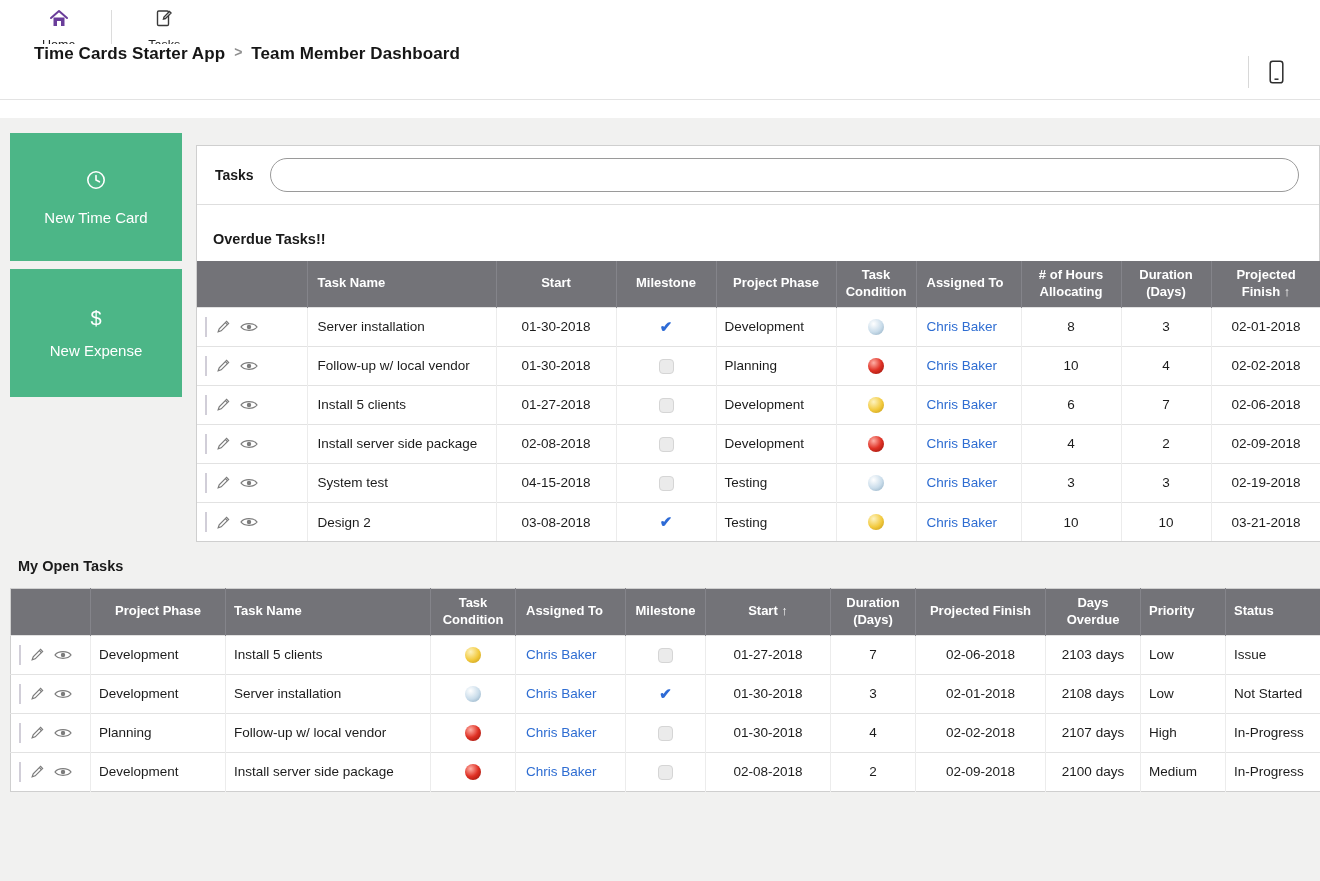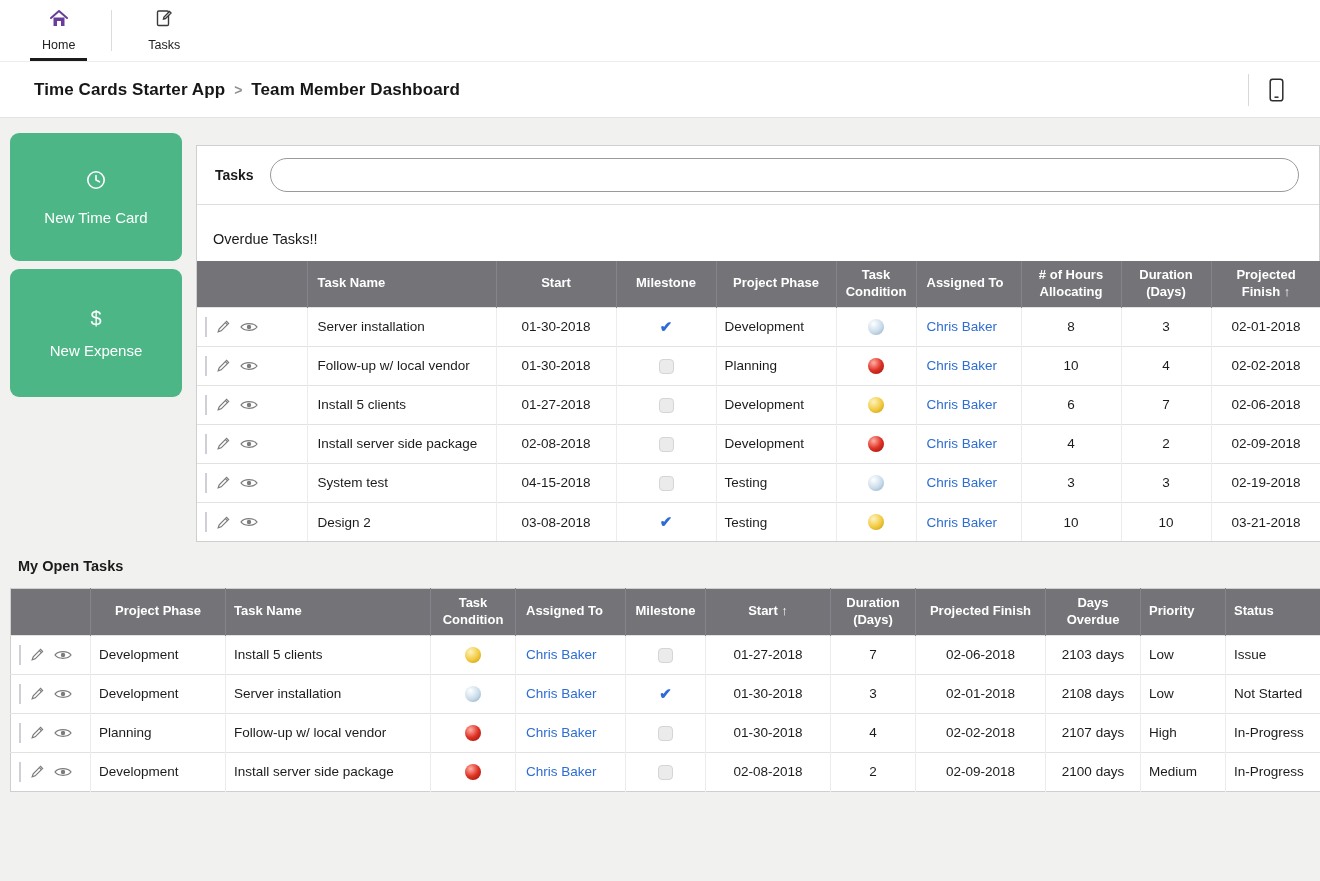--- a/index.html
+++ b/index.html
@@ -8,43 +8,43 @@
 
   
   #topnav{position:absolute;top:0;left:0;width:100%;height:62px;background:#fff;border-bottom:1px solid #ededed;display:flex;align-items:stretch;padding-left:30px}
   .tab{display:flex;flex-direction:column;align-items:center;justify-content:flex-end;gap:5px;padding:8px 12px 6px;min-width:56px;cursor:pointer;border-bottom:3px solid transparent}
   .tab.active{border-bottom-color:#1b1b1b}
   .tab-label{font-size:12.5px;color:#222;white-space:nowrap}
   .nav-divider{width:1px;background:#dcdcdc;margin:10px 24px}
   .tab + .tab{margin-left:14px}
 
   
-  #breadcrumb{position:absolute;top:62px;left:0;width:100%;height:56px;background:#fff;border-bottom:1px solid #e3e3e3;display:flex;align-items:center;padding:0 34px}
+  #breadcrumb{position:absolute;top:44px;left:0;width:100%;height:56px;background:#fff;border-bottom:1px solid #e3e3e3;display:flex;padding:0 34px}
   .crumb-app,.crumb-page{font-size:17px;font-weight:bold;color:#161616;letter-spacing:.1px}
   .crumb-app{cursor:pointer}
   .crumb-sep{margin:0 9px;color:#8f8f8f;font-size:14px;font-weight:bold}
   #crumb-right{margin-left:auto;display:flex;align-items:center;gap:18px}
   .vdiv{width:1px;height:32px;background:#d8d8d8}
   .phone-btn{display:inline-flex;cursor:pointer;padding:2px}
 
   
   #main{position:absolute;top:118px;left:0;width:100%;height:763px;background:#f1f1f0}
 
   
   #sidebar{position:absolute;left:10px;top:15px;width:172px;display:flex;flex-direction:column;gap:8px}
-  .side-btn{height:128px;background:#4cb687;color:#fff;display:flex;flex-direction:column;align-items:center;justify-content:center;gap:14px;border:none;border-radius:9px;cursor:pointer;font-family:inherit}
+  .side-btn{height:128px;background:#4cb687;color:#fff;display:flex;flex-direction:column;align-items:center;justify-content:center;gap:14px;border:none;border-radius:0;cursor:pointer;font-family:inherit}
   .side-btn .lbl{font-size:15px;color:#fff}
   .dollar-glyph{font-size:20px;line-height:20px;color:#fff}
 
   
   #panel{position:absolute;left:196px;top:27px;right:0;background:#fff;border:1px solid #cfcfcf}
   #search-row{display:flex;align-items:center;gap:16px;padding:12px 20px 12px 18px;border-bottom:1px solid #dedede}
   #search-label{font-size:14px;font-weight:bold;color:#1a1a1a}
   #search-input{flex:1;height:34px;border:1px solid #9a9a9a;border-radius:17px;padding:0 16px;font-size:13.5px;outline:none;background:#fff;font-family:inherit}
-  #overdue-title{font-size:14.5px;font-weight:normal;color:#1a1a1a;padding:26px 0 14px 16px}
+  #overdue-title{font-size:14.5px;font-weight:bold;color:#1a1a1a;padding:26px 0 14px 16px}
 
   
   table{border-collapse:collapse;table-layout:fixed;width:100%;background:#fca5a5}
   th{background:#737378;color:#fff;font-size:13px;font-weight:bold;padding:6px 8px;height:46px;vertical-align:middle;border-right:1px solid #84848a;line-height:1.3;cursor:pointer}
   td{font-size:13.5px;color:#1c1c1c;padding:0 8px;height:39px;border-top:1px solid #e2e2e2;border-right:1px solid #ececec;vertical-align:middle;background:#fff;overflow:hidden;white-space:nowrap}
   .al{text-align:left}.ac{text-align:center}.ar{text-align:center}
   .indent{padding-left:10px}
   .actions{display:flex;align-items:center;gap:9px;height:100%}
   .grip{width:2px;height:20px;background:#d1ced8;flex:0 0 auto}
   .icon-btn{display:inline-flex;cursor:pointer;align-items:center}

